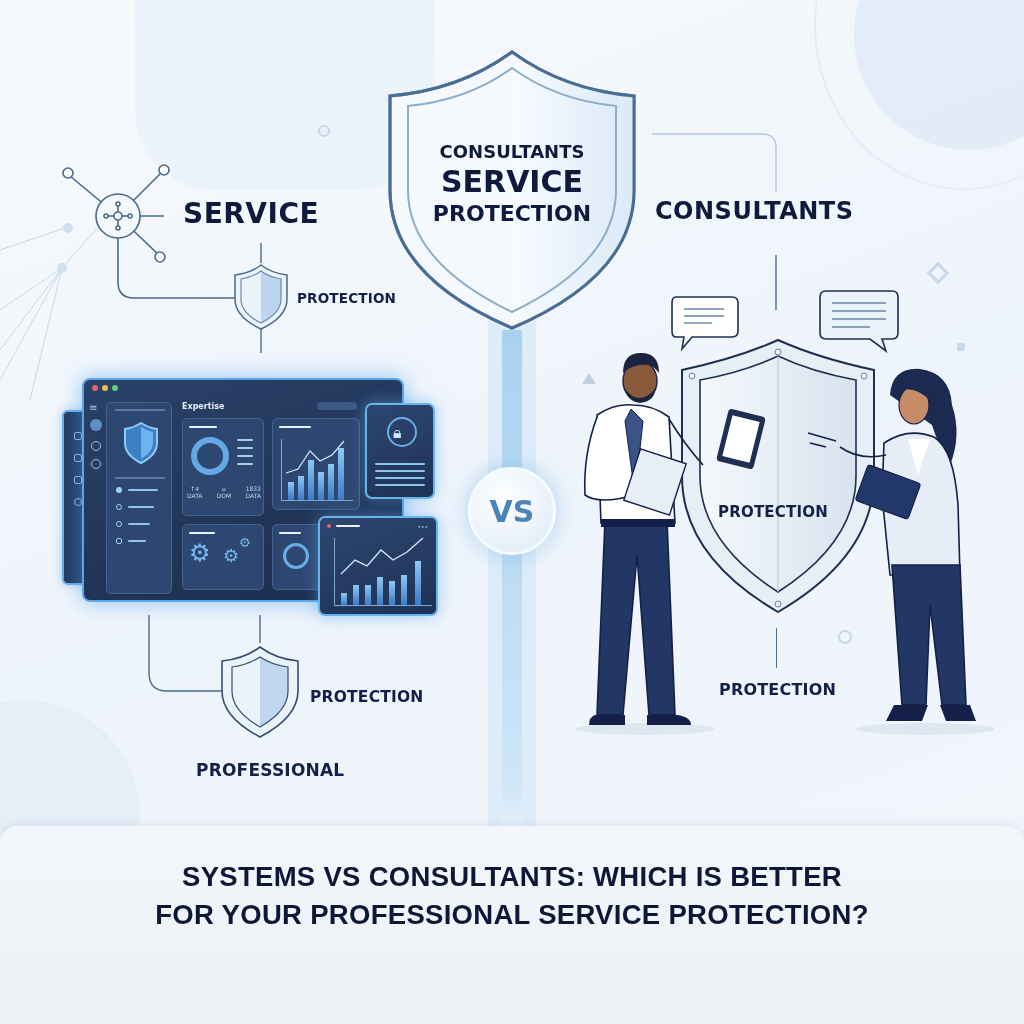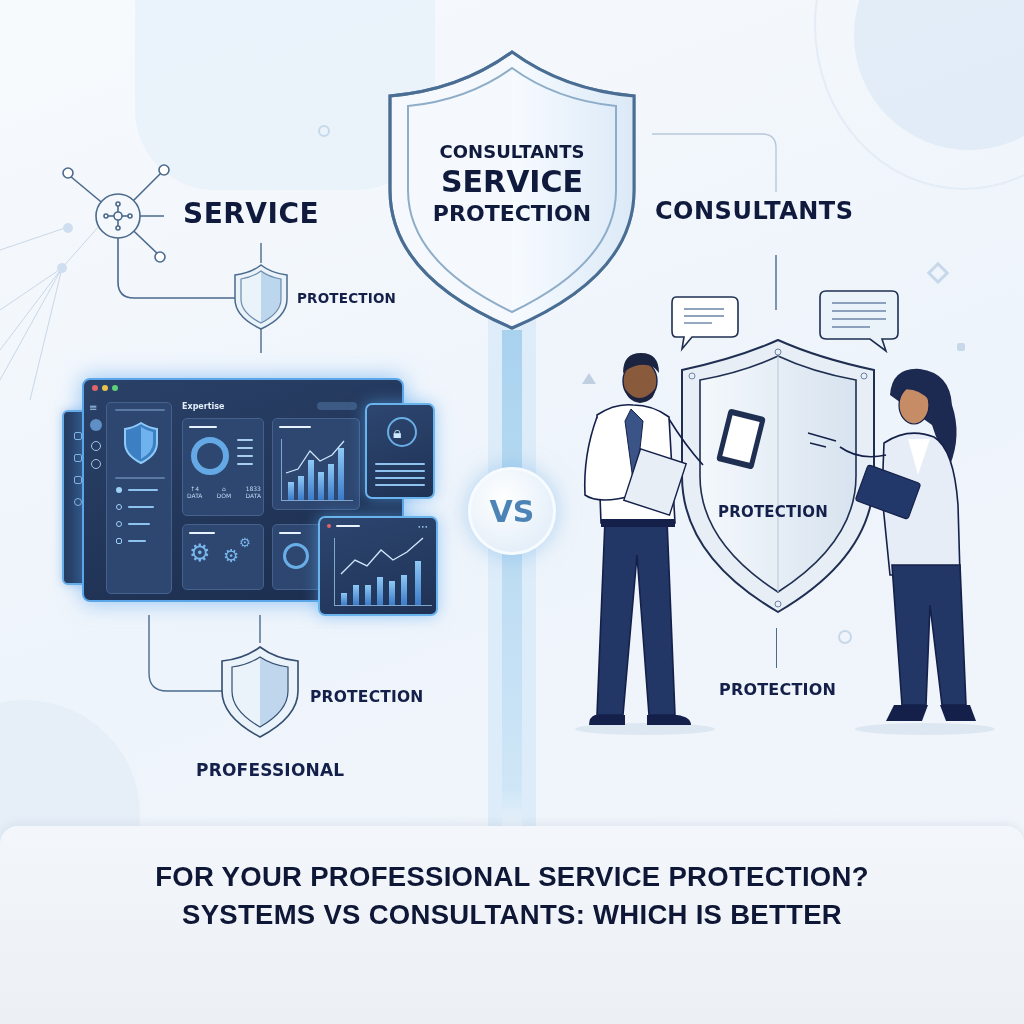--- a/index.html
+++ b/index.html
@@ -397,16 +397,16 @@
 
   <rect x="30" y="108" width="56" height="38" rx="3" transform="rotate(20 58 127)" fill="#22376a" stroke="#14204a" stroke-width="1.2"></rect>
 
   <path d="M62 200 L72 340 H96 L100 240 L112 340 H136 L130 200 Z" fill="#223766" stroke="#14204a" stroke-width="1.6"></path>
   <path d="M64 340 H98 L92 356 H56 Z" fill="#14204a"></path>
   <path d="M110 340 H140 L146 356 H116 Z" fill="#14204a"></path>
 </svg>
 
 <div class="abs footer">
   <div class="footer-title">
+    <div>SYSTEMS VS CONSULTANTS: WHICH IS BETTER</div>
     <div>FOR YOUR PROFESSIONAL SERVICE PROTECTION?</div>
-    <div>SYSTEMS VS CONSULTANTS: WHICH IS BETTER</div>
   </div>
 </div>
 
 </body></html>

